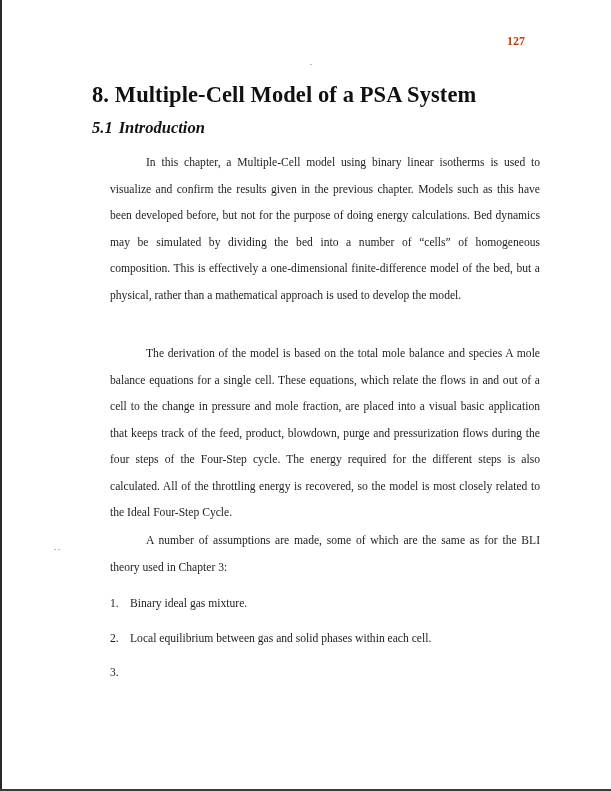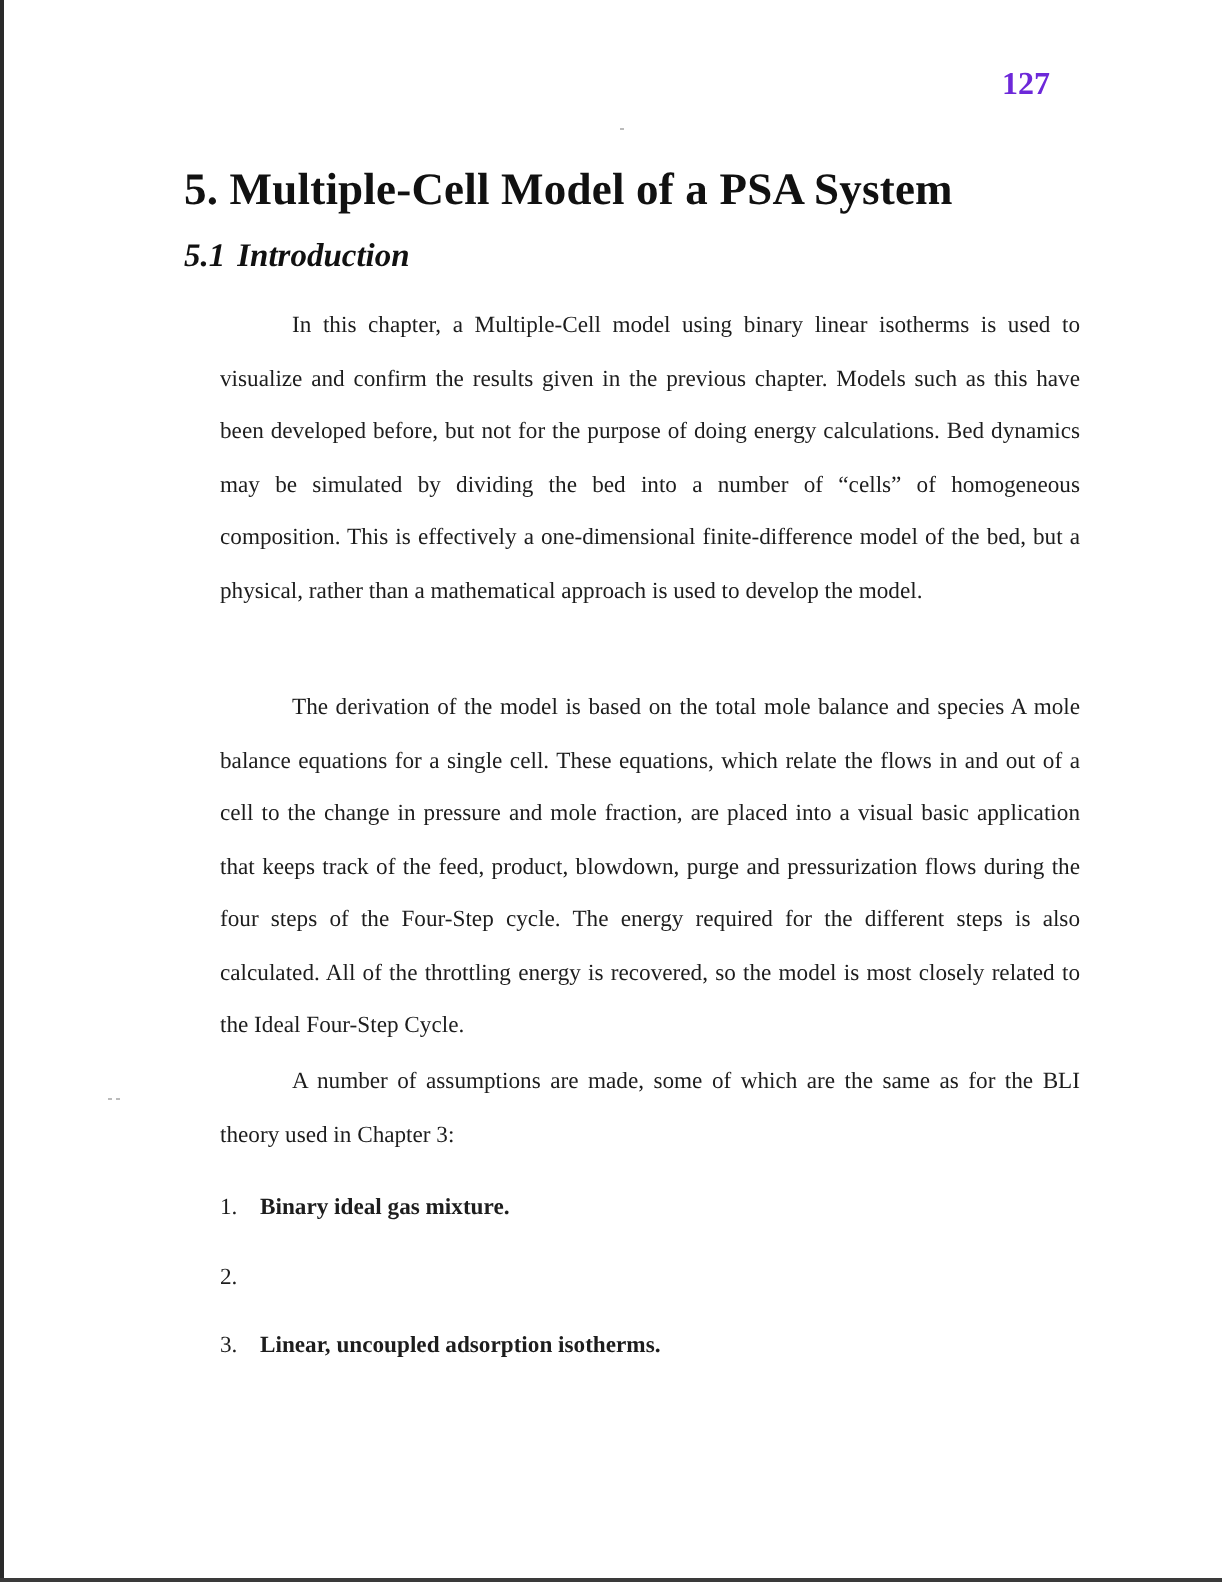--- a/index.html
+++ b/index.html
@@ -4,21 +4,21 @@
 <style>
   html, body { margin: 0; padding: 0; background: #ffffff; }
   body {
     width: 611px; height: 791px; position: relative; overflow: hidden;
     font-family: "Liberation Serif", "DejaVu Serif", serif; color: #1a1a1a;
   }
   .page-border-left { position: absolute; left: 0; top: 0; width: 2px; height: 791px; background: #2a2a2a; }
   .page-border-bottom { position: absolute; left: 0; bottom: 0; width: 611px; height: 2px; background: #3a3a3a; }
   .page-number {
     position: absolute; top: 34px; right: 86px;
-    font-size: 16px; font-weight: bold; color: #6d28d9;
+    font-size: 12px; font-weight: bold; color: #c2410c;
   }
   .chapter-title {
     position: absolute; left: 92px; top: 82px; margin: 0;
     font-size: 22.5px; font-weight: bold; color: #111; letter-spacing: 0.1px;
   }
   .section-title {
     position: absolute; left: 92px; top: 118px; margin: 0;
     font-size: 16.5px; font-weight: bold; font-style: italic; color: #111;
   }
   .section-title .num { margin-right: 6px; }
@@ -29,50 +29,50 @@
   }
   .para-1 { top: 134px; }
   .para-2 { top: 325px; }
   .para-3 { top: 512px; }
   .list {
     position: absolute; left: 94px; top: 591px; width: 430px; margin: 0; padding: 0;
     list-style: none; font-size: 11.6px; color: #1d1d1d;
   }
   .list li { position: relative; height: 34.5px; line-height: 26px; }
   .list .li-num { position: absolute; left: 16px; }
-  .list .li-text { position: absolute; left: 36px; font-weight: bold; }
+  .list .li-text { position: absolute; left: 36px; }
   .speck { position: absolute; width: 2px; height: 1px; background: #bbb; }
 </style>
 </head>
 <body>
 
 <div class="page-border-left"></div>
 <div class="page-border-bottom"></div>
 
 <div class="page-number">127</div>
 
-<h1 class="chapter-title">5. Multiple-Cell Model of a PSA System</h1>
+<h1 class="chapter-title">8. Multiple-Cell Model of a PSA System</h1>
 
 <h2 class="section-title">
   <span class="num">5.1</span><span>Introduction</span>
 </h2>
 
 <p class="para para-1">In this chapter, a Multiple-Cell model using binary linear isotherms is used to visualize and confirm the results given in the previous chapter.  Models such as this have been developed before, but not for the purpose of doing energy calculations.  Bed dynamics may be simulated by dividing the bed into a number of “cells” of homogeneous composition.  This is effectively a one-dimensional finite-difference model of the bed, but a physical, rather than a mathematical approach is used to develop the model.</p>
 <p class="para para-2">The derivation of the model is based on the total mole balance and species A mole balance equations for a single cell.  These equations, which relate the flows in and out of a cell to the change in pressure and mole fraction, are placed into a visual basic application that keeps track of the feed, product, blowdown, purge and pressurization flows during the four steps of the Four-Step cycle.  The energy required for the different steps is also calculated.  All of the throttling energy is recovered, so the model is most closely related to the Ideal Four-Step Cycle.</p>
 <p class="para para-3">A number of assumptions are made, some of which are the same as for the BLI theory used in Chapter 3:</p>
 
 <ol class="list">
   <li>
     <span class="li-num">1.</span>
     <span class="li-text">Binary ideal gas mixture.</span>
   </li>
   <li>
     <span class="li-num">2.</span>
+    <span class="li-text">Local equilibrium between gas and solid phases within each cell.</span>
   </li>
   <li>
     <span class="li-num">3.</span>
-    <span class="li-text">Linear, uncoupled adsorption isotherms.</span>
   </li>
 </ol>
 
 <div class="speck" style="left:54px; top:549px;"></div>
 <div class="speck" style="left:58px; top:549px;"></div>
 <div class="speck" style="left:310px; top:64px;"></div>
 
 </body></html>

